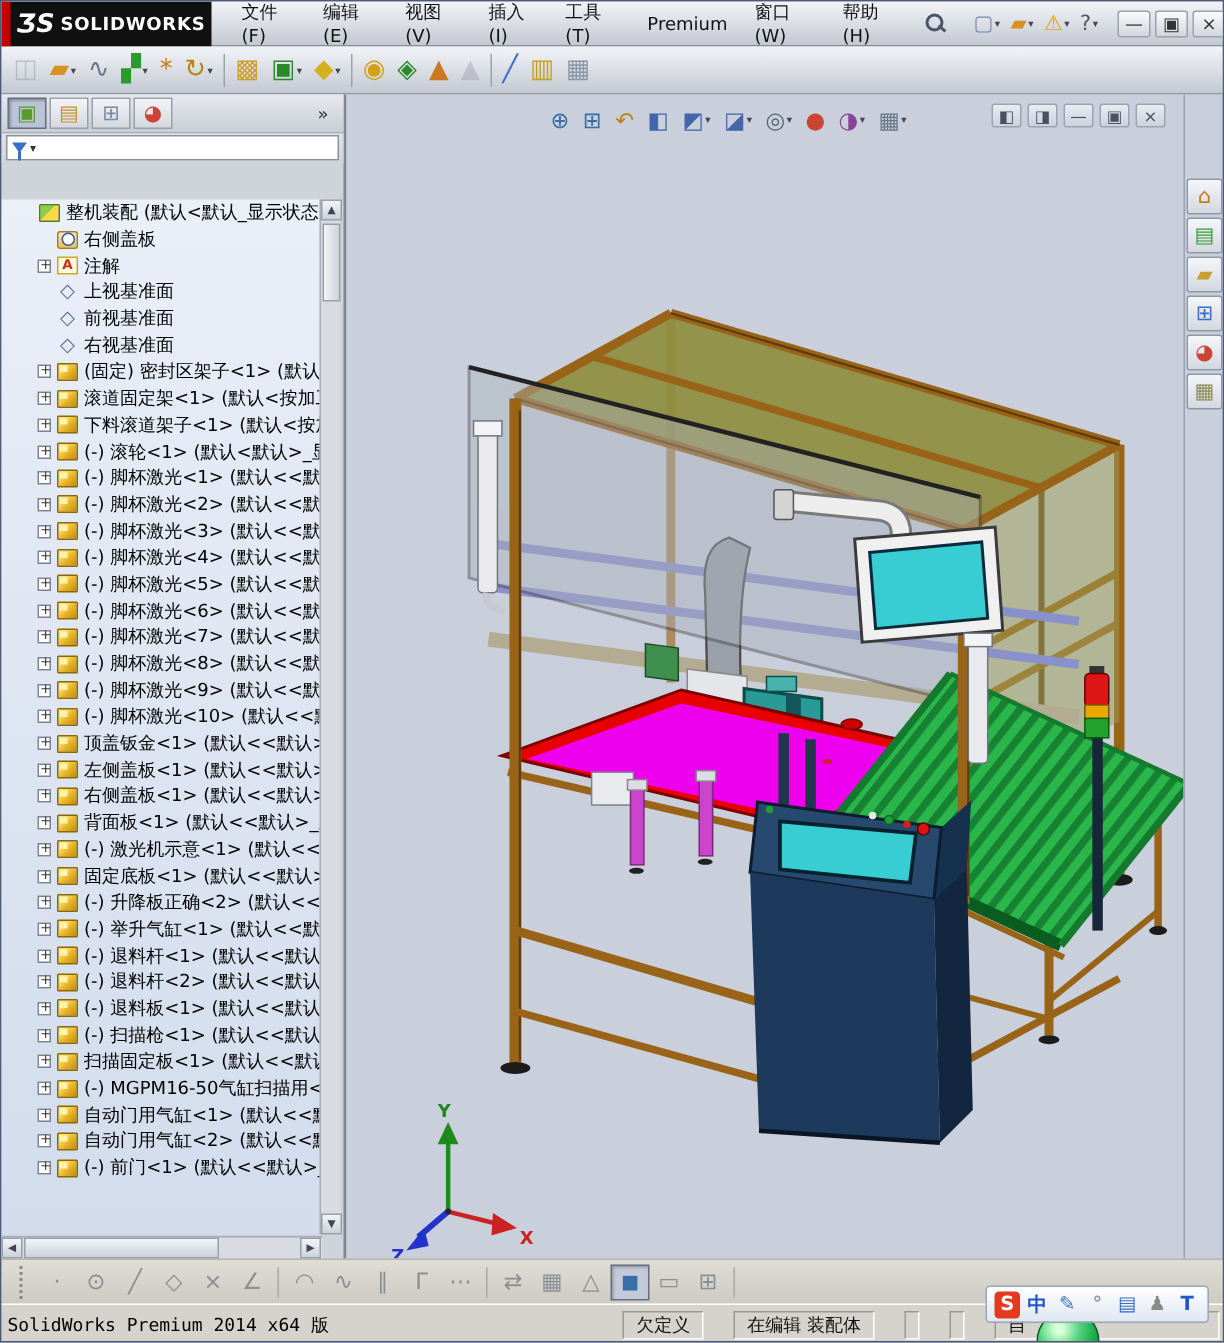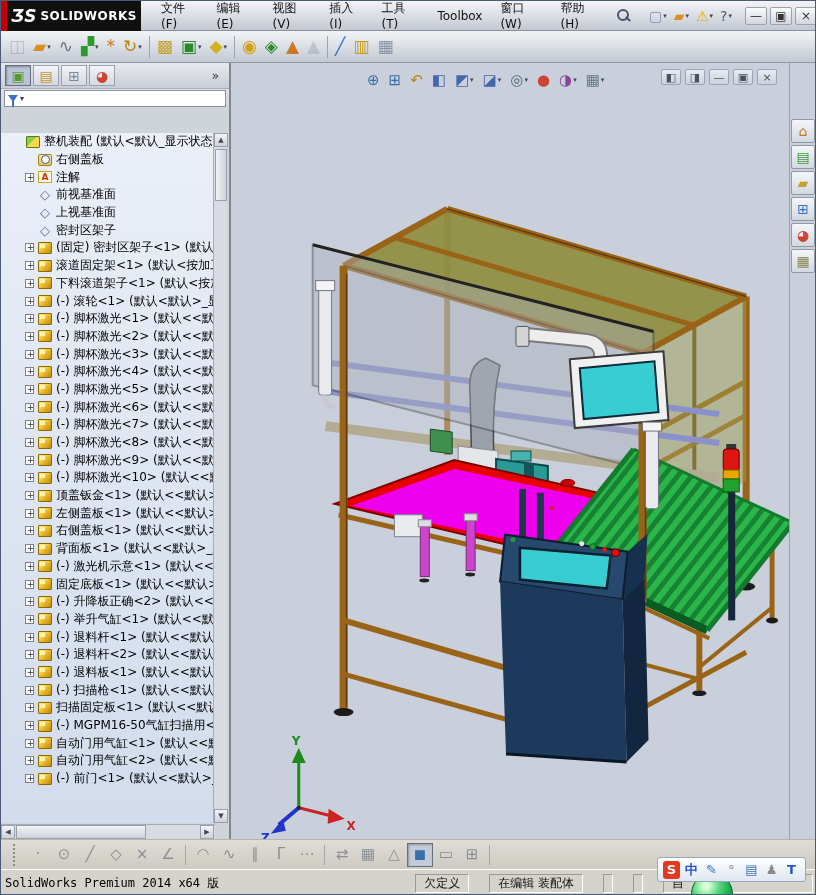--- a/index.html
+++ b/index.html
@@ -132,21 +132,21 @@
       <div class="logo-red"></div>
       <span class="logo-mark">ƷS</span>
       <span class="logo-text">SOLIDWORKS</span>
     </div>
     <div class="menus">
       <span class="menu-item">文件(F)</span>
       <span class="menu-item">编辑(E)</span>
       <span class="menu-item">视图(V)</span>
       <span class="menu-item">插入(I)</span>
       <span class="menu-item">工具(T)</span>
-      <span class="menu-item">Toolbox</span>
+      <span class="menu-item">Premium</span>
       <span class="menu-item">窗口(W)</span>
       <span class="menu-item">帮助(H)</span>
     </div>
     <div class="qsearch"></div>
     <div class="tb-right">
 
         <span class="tbtn">
           <span class="g" style="color: rgb(122, 140, 176);">▢</span>
           <span class="dd">▾</span>
         </span>
@@ -326,33 +326,33 @@
 
         <div class="trow k-ann">
           <span class="texp"></span>
           <span class="ticon"></span>
           <span class="tlabel">注解</span>
         </div>
 
         <div class="trow k-plane">
           <span class="texp" style="visibility: hidden;"></span>
           <span class="ticon"></span>
-          <span class="tlabel">前视基准面</span>
+          <span class="tlabel">上视基准面</span>
         </div>
 
         <div class="trow k-plane">
           <span class="texp" style="visibility: hidden;"></span>
           <span class="ticon"></span>
-          <span class="tlabel">上视基准面</span>
+          <span class="tlabel">前视基准面</span>
         </div>
 
         <div class="trow k-plane">
           <span class="texp" style="visibility: hidden;"></span>
           <span class="ticon"></span>
-          <span class="tlabel">密封区架子</span>
+          <span class="tlabel">右视基准面</span>
         </div>
 
 
         <div class="trow k-part">
           <span class="texp"></span>
           <span class="ticon"></span>
           <span class="tlabel">(固定) 密封区架子&lt;1&gt; (默认&lt;</span>
         </div>
 
         <div class="trow k-part">

